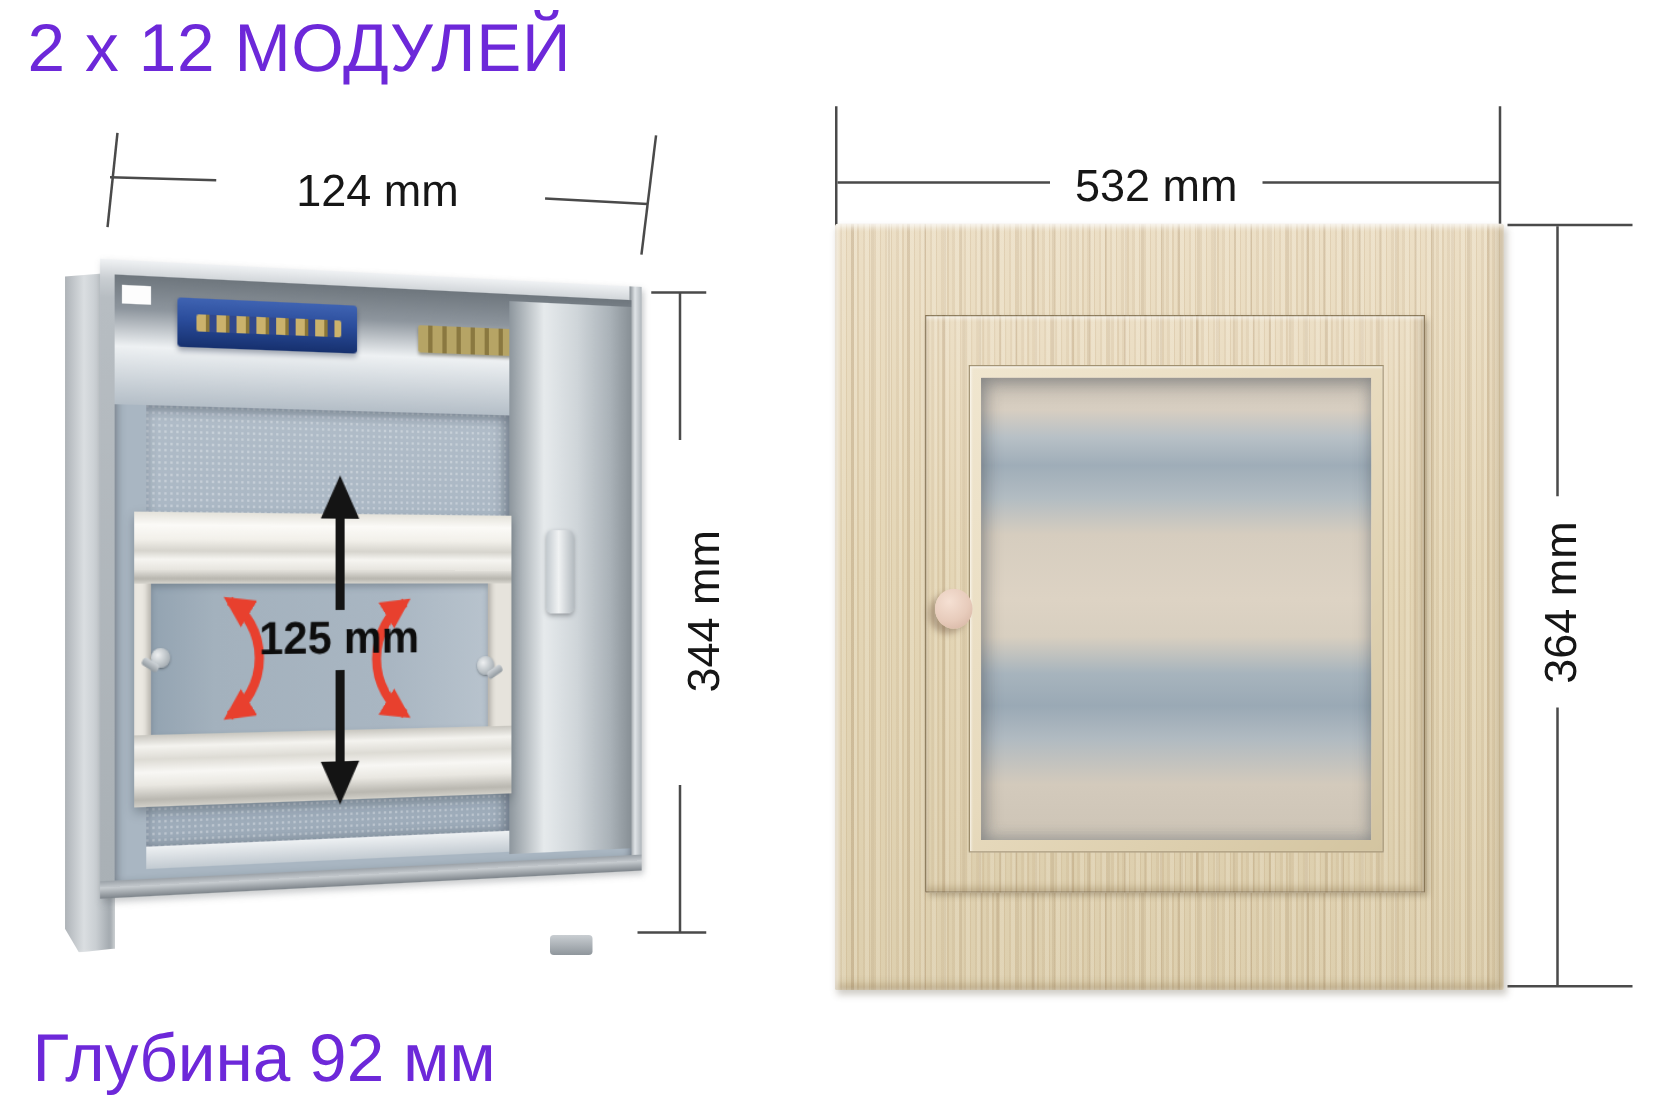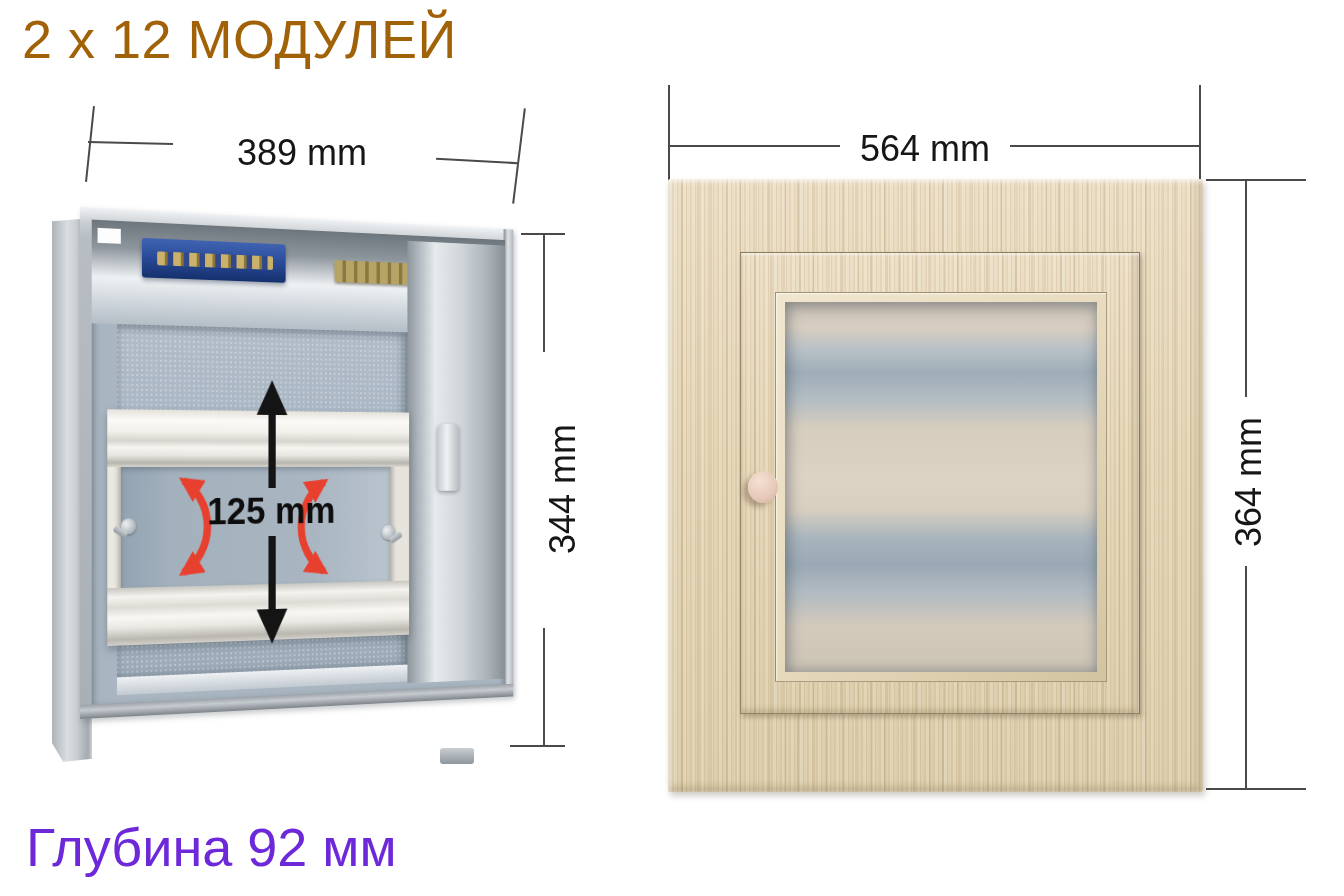--- a/index.html
+++ b/index.html
@@ -1,21 +1,21 @@
 <!DOCTYPE html>
 <html><head>
 <meta charset="utf-8">
 <style>
   html,body{margin:0;padding:0;background:#ffffff;}
   body{width:1344px;height:896px;position:relative;overflow:hidden;
        font-family:"Liberation Sans", sans-serif;color:#111;}
   .abs{position:absolute;}
 
   
-  .h-title{font-size:54px;letter-spacing:0.5px;color:#a16207;white-space:nowrap;}
+  .h-title{font-size:54px;letter-spacing:0.5px;color:#6d28d9;white-space:nowrap;}
   .h-caption{font-size:54px;color:#6d28d9;white-space:nowrap;}
   .dim-label{font-size:36px;color:#161616;text-align:center;white-space:nowrap;}
   .dim-label-v{transform:rotate(-90deg);}
   .rail-dim{font-size:38px;font-weight:bold;color:#0d0d0d;text-align:center;white-space:nowrap;}
 
   
   .dline{background:#4a4a4a;}
 
   
   .flange{left:52px;top:218px;width:40px;height:544px;
@@ -119,21 +119,21 @@
     <marker id="redhead" markerWidth="30" markerHeight="30" refX="20" refY="13" orient="auto-start-reverse" markerUnits="userSpaceOnUse">
       <path d="M0,0 L26,13 L0,26 z" fill="#e8402e"></path>
     </marker>
   </defs>
 </svg>
 
 <div class="abs h-title" style="left:22px;top:8px;">2 x 12 МОДУЛЕЙ</div>
 
 <div class="abs dline" style="left:89px;top:106px;width:2px;height:76px;transform:rotate(6deg);"></div>
 <div class="abs dline" style="left:88px;top:142px;width:85px;height:2px;transform:rotate(1.5deg);"></div>
-<div class="abs dim-label" style="left:222px;top:132px;width:160px;">389 mm</div>
+<div class="abs dim-label" style="left:222px;top:132px;width:160px;">124 mm</div>
 <div class="abs dline" style="left:436px;top:160px;width:82px;height:2px;transform:rotate(3deg);"></div>
 <div class="abs dline" style="left:518px;top:108px;width:2px;height:96px;transform:rotate(7deg);"></div>
 
 <div class="abs dline" style="left:521px;top:233px;width:44px;height:2px;"></div>
 <div class="abs dline" style="left:543px;top:234px;width:2px;height:118px;"></div>
 <div class="abs dim-label dim-label-v" style="left:493px;top:469px;width:140px;height:40px;line-height:40px;">344 mm</div>
 <div class="abs dline" style="left:543px;top:628px;width:2px;height:118px;"></div>
 <div class="abs dline" style="left:510px;top:745px;width:55px;height:2px;"></div>
 
 <div class="abs flange"></div>
@@ -189,21 +189,21 @@
         <polygon points="20,112 3,76 37,76" fill="#141414"></polygon>
       </svg>
     </div>
   </div>
 </div>
 <div class="abs" style="left:440px;top:748px;width:34px;height:16px;border-radius:3px;
      background:linear-gradient(180deg,#c9ced2,#8f969c);"></div>
 
 <div class="abs dline" style="left:668px;top:85px;width:2px;height:96px;"></div>
 <div class="abs dline" style="left:670px;top:145px;width:170px;height:2px;"></div>
-<div class="abs dim-label" style="left:840px;top:128px;width:170px;">564 mm</div>
+<div class="abs dim-label" style="left:840px;top:128px;width:170px;">532 mm</div>
 <div class="abs dline" style="left:1010px;top:145px;width:190px;height:2px;"></div>
 <div class="abs dline" style="left:1199px;top:85px;width:2px;height:94px;"></div>
 
 <div class="abs dline" style="left:1206px;top:179px;width:100px;height:2px;"></div>
 <div class="abs dline" style="left:1245px;top:181px;width:2px;height:216px;"></div>
 <div class="abs dim-label dim-label-v" style="left:1179px;top:462px;width:140px;height:40px;line-height:40px;">364 mm</div>
 <div class="abs dline" style="left:1245px;top:566px;width:2px;height:222px;"></div>
 <div class="abs dline" style="left:1206px;top:788px;width:100px;height:2px;"></div>
 
 <div class="abs wood door-outer">

